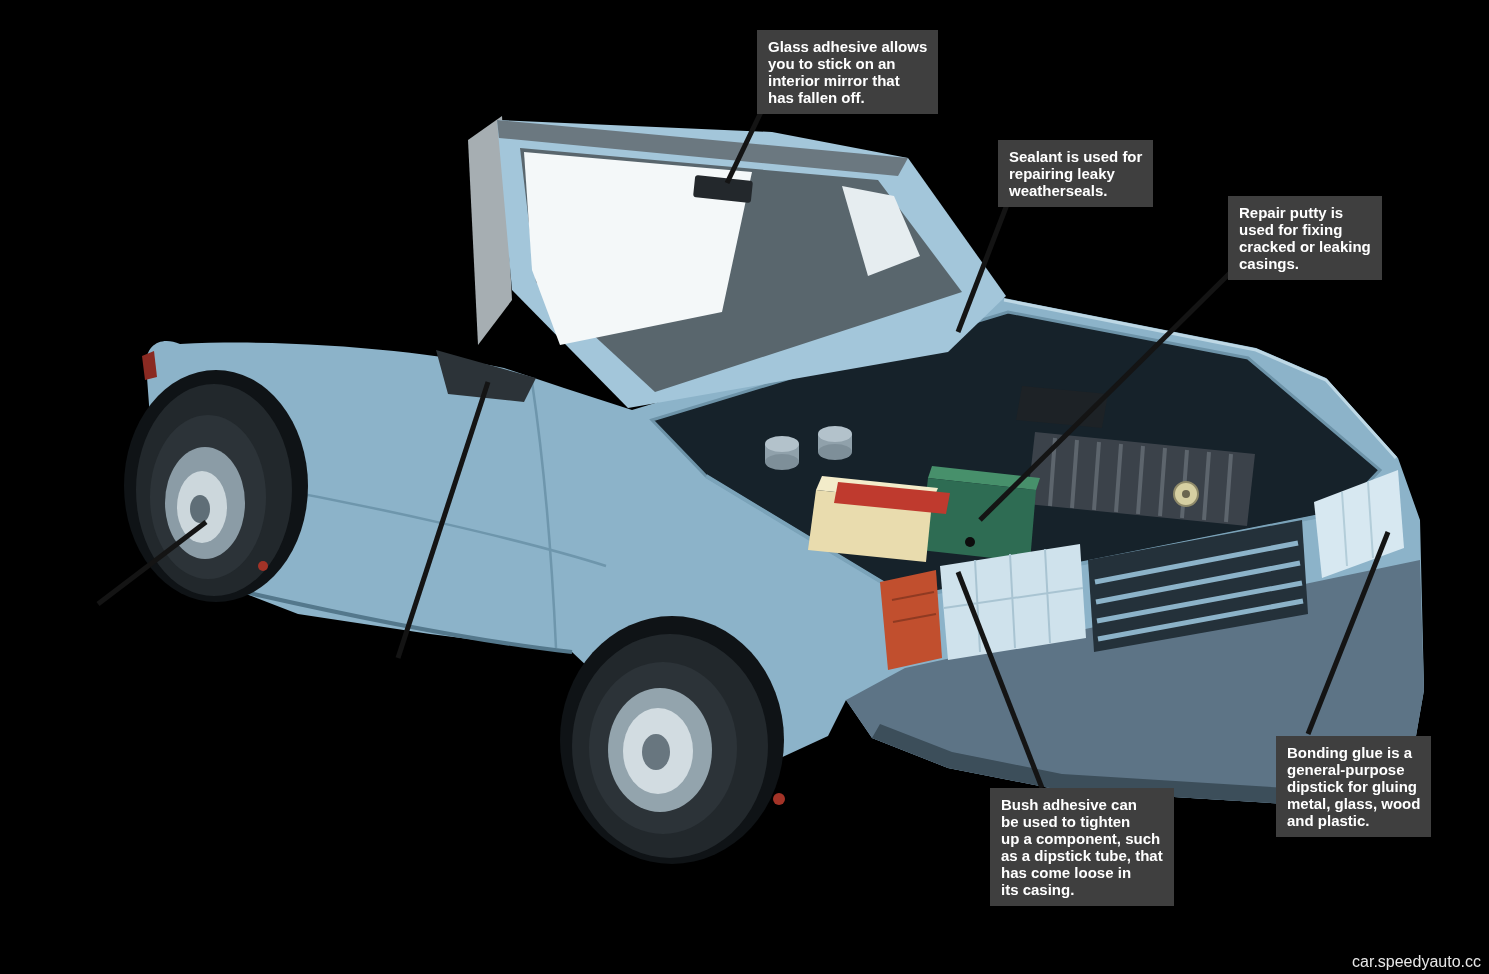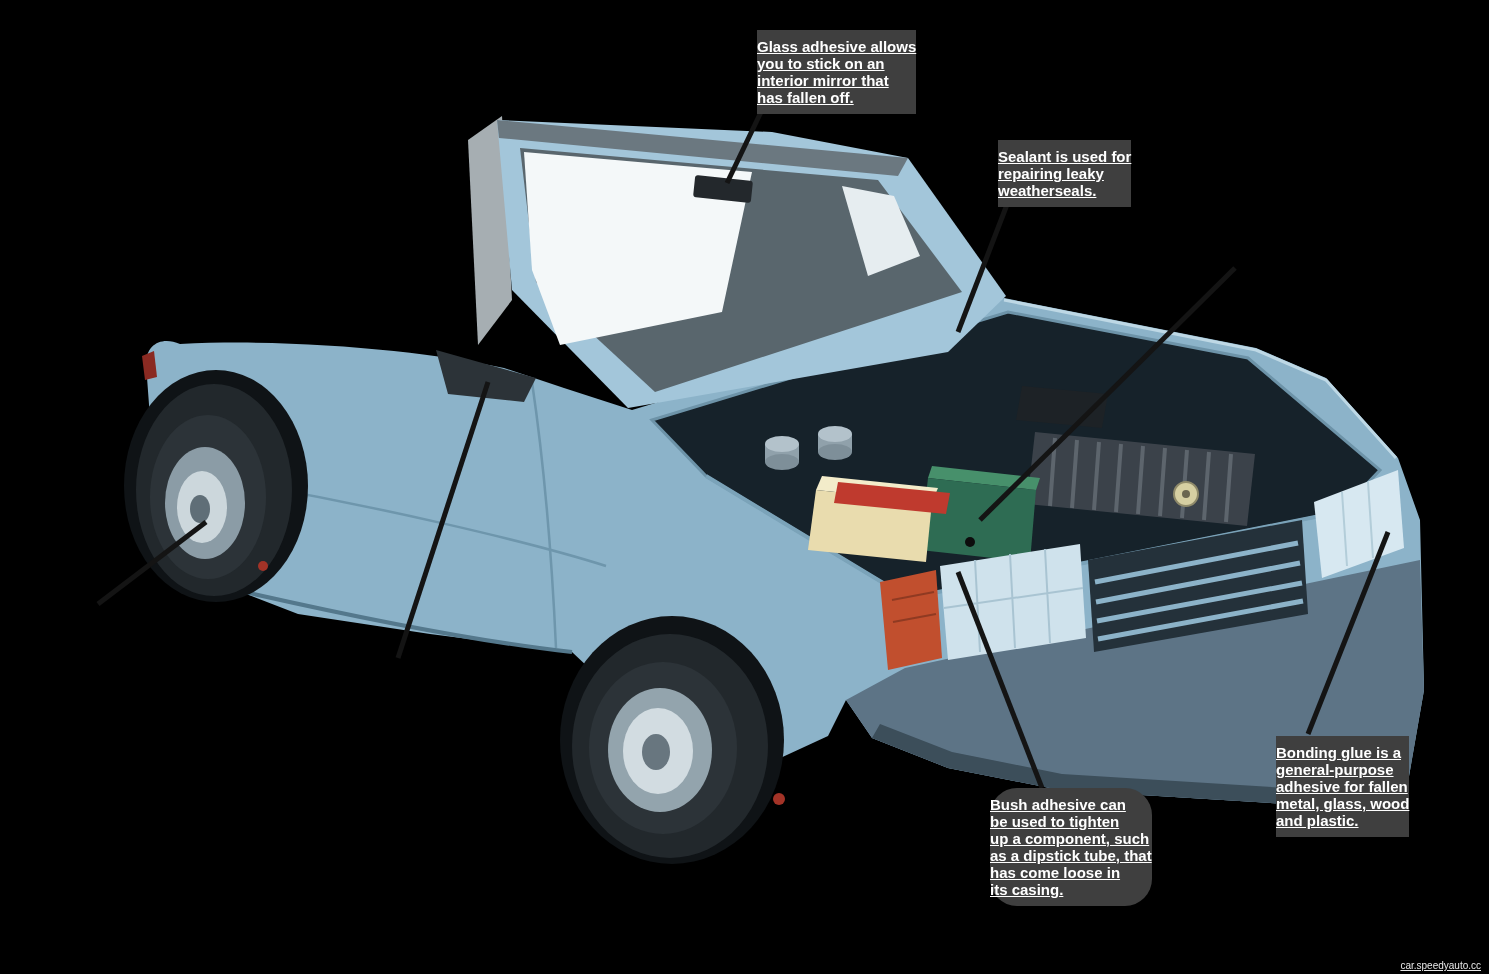--- a/index.html
+++ b/index.html
@@ -1,24 +1,24 @@
 <!DOCTYPE html>
 <html style="--background: #000000; --label-background: #3f3f3f; --label-text: #ffffff; --leader-line: #141414; --car-body: #8cb3c9; --headlight: #cfe2ec; --indicator-lamp: #c14f2e; --battery-box: #2e6c53; --reservoir-box: #e9dcae;"><head>
 <meta charset="utf-8">
 <style>
   html,body{margin:0;padding:0;background:var(--background,#000);}
   .stage{position:relative;width:1489px;height:974px;background:var(--background,#000);
          overflow:hidden;font-family:"Liberation Sans",sans-serif;}
   .stage svg{position:absolute;left:0;top:0;}
   .label{position:absolute;background:var(--label-background,#3f3f3f);
-         color:var(--label-text,#fff);padding:8px 0;width:max-content;max-width:250px;
-         box-sizing:border-box;text-decoration:underline;}
+         color:var(--label-text,#fff);padding:8px 11px;width:max-content;max-width:250px;
+         box-sizing:border-box;}
   .label-text{white-space:pre-line;font-size:15px;line-height:17px;font-weight:bold;display:block;}
   .leader{stroke:var(--leader-line,#141414);stroke-width:5;}
-  .watermark{position:absolute;right:8px;bottom:3px;color:#e8e8e8;font-size:10px;text-decoration:underline;}
+  .watermark{position:absolute;right:8px;bottom:3px;color:#e8e8e8;font-size:16px;}
 </style>
 </head>
 <body>
 
 <div class="stage">
 
   <svg width="1489" height="974" viewBox="0 0 1489 974">
 
     <path d="M468,140 L502,116 L512,300 L478,345 Z" fill="#c3ccd1" opacity="0.85"></path>
 
@@ -113,30 +113,36 @@
     <span class="label-text">Glass adhesive allows
 you to stick on an
 interior mirror that
 has fallen off.</span>
   </div>
   <div class="label" style="left:998px;top:140px;">
     <span class="label-text">Sealant is used for
 repairing leaky
 weatherseals.</span>
   </div>
-  <div class="label" style="left:990px;top:788px;border-radius:27px;">
+  <div class="label" style="left:1228px;top:196px;">
+    <span class="label-text">Repair putty is
+used for fixing
+cracked or leaking
+casings.</span>
+  </div>
+  <div class="label" style="left:990px;top:788px;">
     <span class="label-text">Bush adhesive can
 be used to tighten
 up a component, such
 as a dipstick tube, that
 has come loose in
 its casing.</span>
   </div>
   <div class="label" style="left:1276px;top:736px;">
     <span class="label-text">Bonding glue is a
 general-purpose
-adhesive for fallen
+dipstick for gluing
 metal, glass, wood
 and plastic.</span>
   </div>
 
   <div class="watermark">car.speedyauto.cc</div>
 </div>
 
 </body></html>

